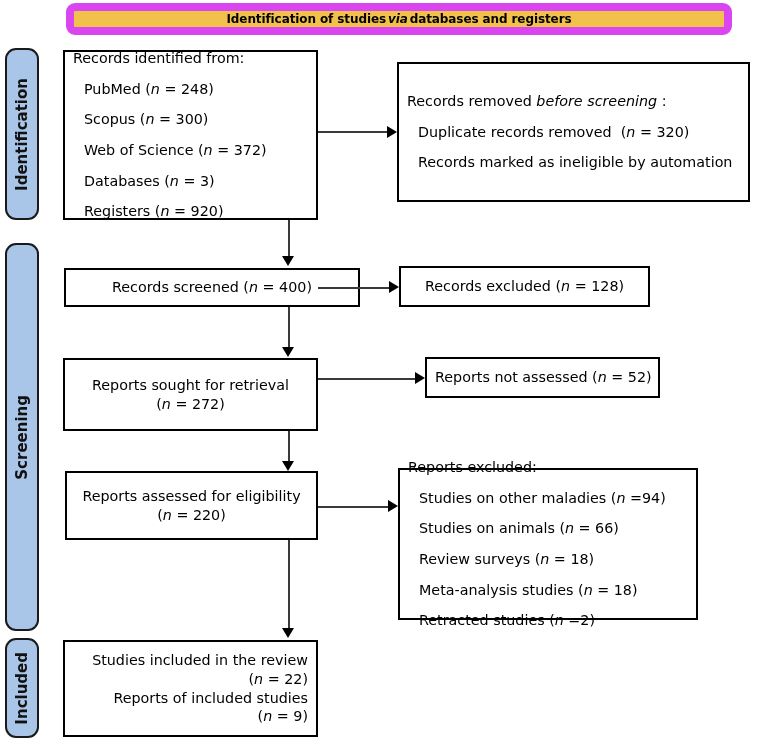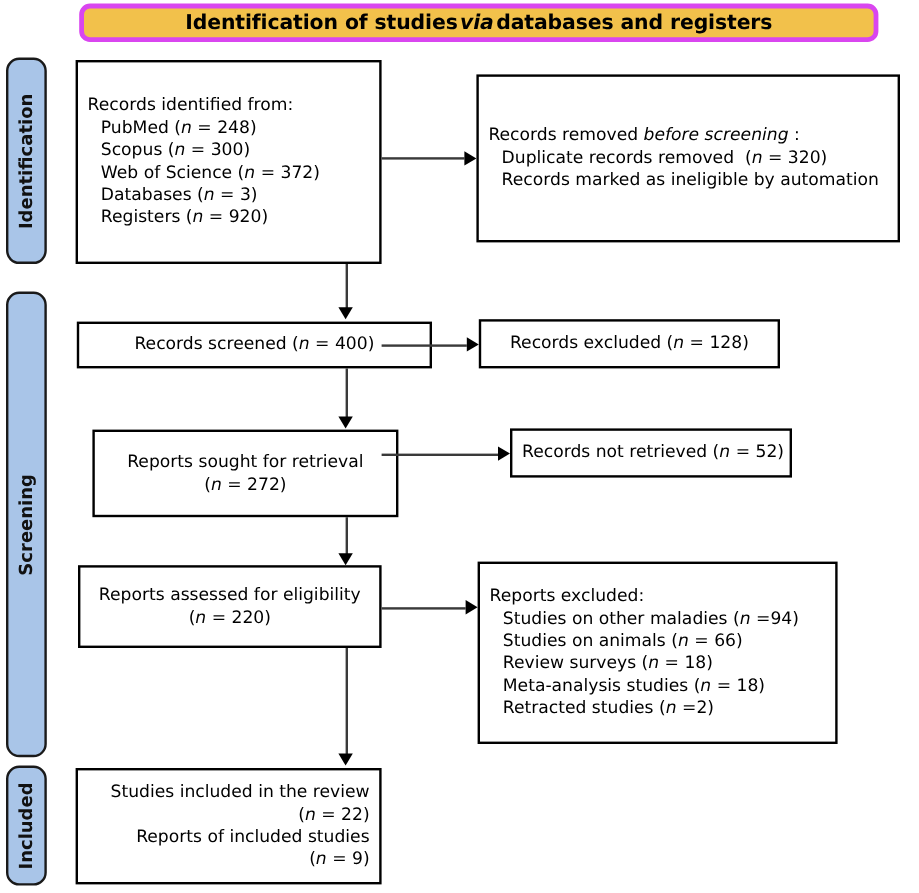--- a/index.html
+++ b/index.html
@@ -18,28 +18,28 @@
     overflow: hidden;
   }
   
   .banner {
     position: absolute;
     left: 66px;
     top: 3px;
     width: 666px;
     height: 32px;
     background: #F2C14B;
-    border: 4px solid #d946ef;
+    border: 8px solid #d946ef;
     border-radius: 9px;
     box-sizing: border-box;
     display: flex;
     align-items: center;
     justify-content: center;
     font-weight: bold;
-    font-size: 17px;
+    font-size: 12px;
     color: #000000;
     letter-spacing: -0.1px;
     white-space: nowrap;
   }
   .banner .ital {
     font-style: italic;
     padding: 0 2px;
   }
   
   .stage-bar {
@@ -76,30 +76,30 @@
     font-size: 14.3px;
     line-height: 1.30;
     color: #000000;
     padding: 6px 8px;
     display: flex;
     flex-direction: column;
     justify-content: center;
   }
   .box .ln { white-space: nowrap; }
   .box .wrapln { white-space: normal; }
-  .indent1 { padding-left: 11px; }
+  .indent1 { padding-left: 11px; margin-top: 12px; }
   .ctr { text-align: center; }
   i.n { font-style: italic; }
 
   
   #box-identified      { left: 63px;  top: 50px;  width: 255px; height: 170px; }
   #box-removed         { left: 397px; top: 62px;  width: 353px; height: 140px; }
   #box-screened        { left: 64px;  top: 268px; width: 296px; height: 39px;  }
   #box-rec-excluded    { left: 399px; top: 266px; width: 251px; height: 41px;  }
-  #box-sought          { left: 77px;  top: 358px; width: 255px; height: 73px;  }
+  #box-sought          { left: 63px;  top: 358px; width: 255px; height: 73px;  }
   #box-not-retrieved   { left: 425px; top: 357px; width: 235px; height: 41px;  }
   #box-assessed        { left: 65px;  top: 471px; width: 253px; height: 69px;  }
   #box-rep-excluded    { left: 398px; top: 468px; width: 300px; height: 152px; }
   #box-included        { left: 63px;  top: 640px; width: 255px; height: 97px; text-align: right;  }
 
   
   .vline {
     position: absolute;
     width: 1.6px;
     background: #3a3a3a;
@@ -167,21 +167,21 @@
   <div class="box ctr" id="box-rec-excluded">
     <div class="ln"><span>Records excluded</span> (<i class="n">n</i> = <span>128</span>)</div>
   </div>
 
   <div class="box ctr" id="box-sought">
     <div class="ln">Reports sought for retrieval</div>
     <div class="ln">(<i class="n">n</i> = <span>272</span>)</div>
   </div>
 
   <div class="box ctr" id="box-not-retrieved">
-    <div class="ln"><span>Records not retrieved</span> (<i class="n">n</i> = <span>52</span>)</div>
+    <div class="ln"><span>Reports not assessed</span> (<i class="n">n</i> = <span>52</span>)</div>
   </div>
 
   <div class="box ctr" id="box-assessed">
     <div class="ln">Reports assessed for eligibility</div>
     <div class="ln">(<i class="n">n</i> = <span>220</span>)</div>
   </div>
 
   <div class="box" id="box-rep-excluded">
     <div class="ln">Reports excluded:</div>
     <div class="ln indent1">Studies on other maladies (<i class="n">n</i> =<span>94</span>)</div>

